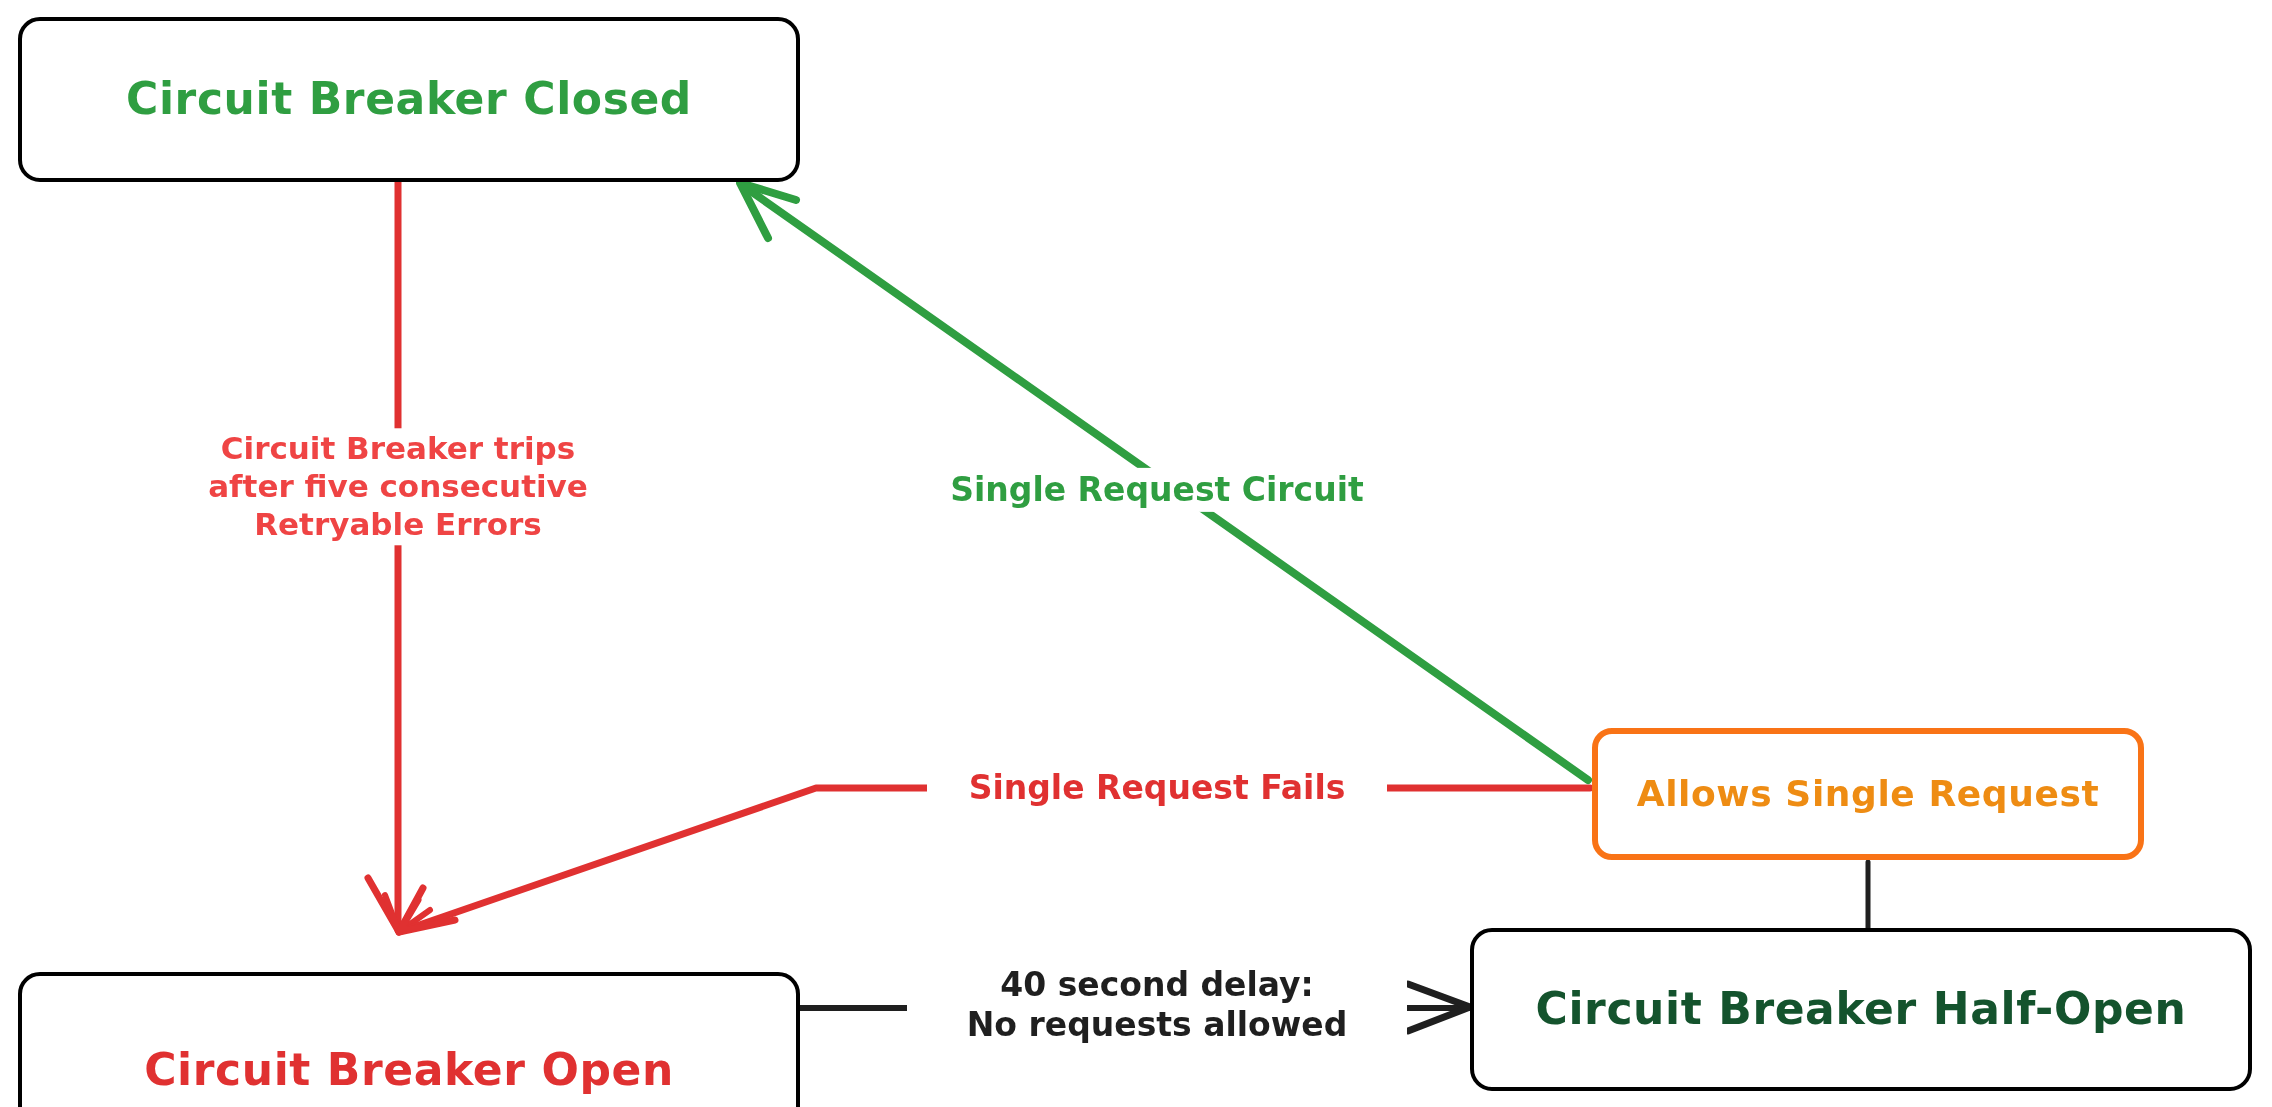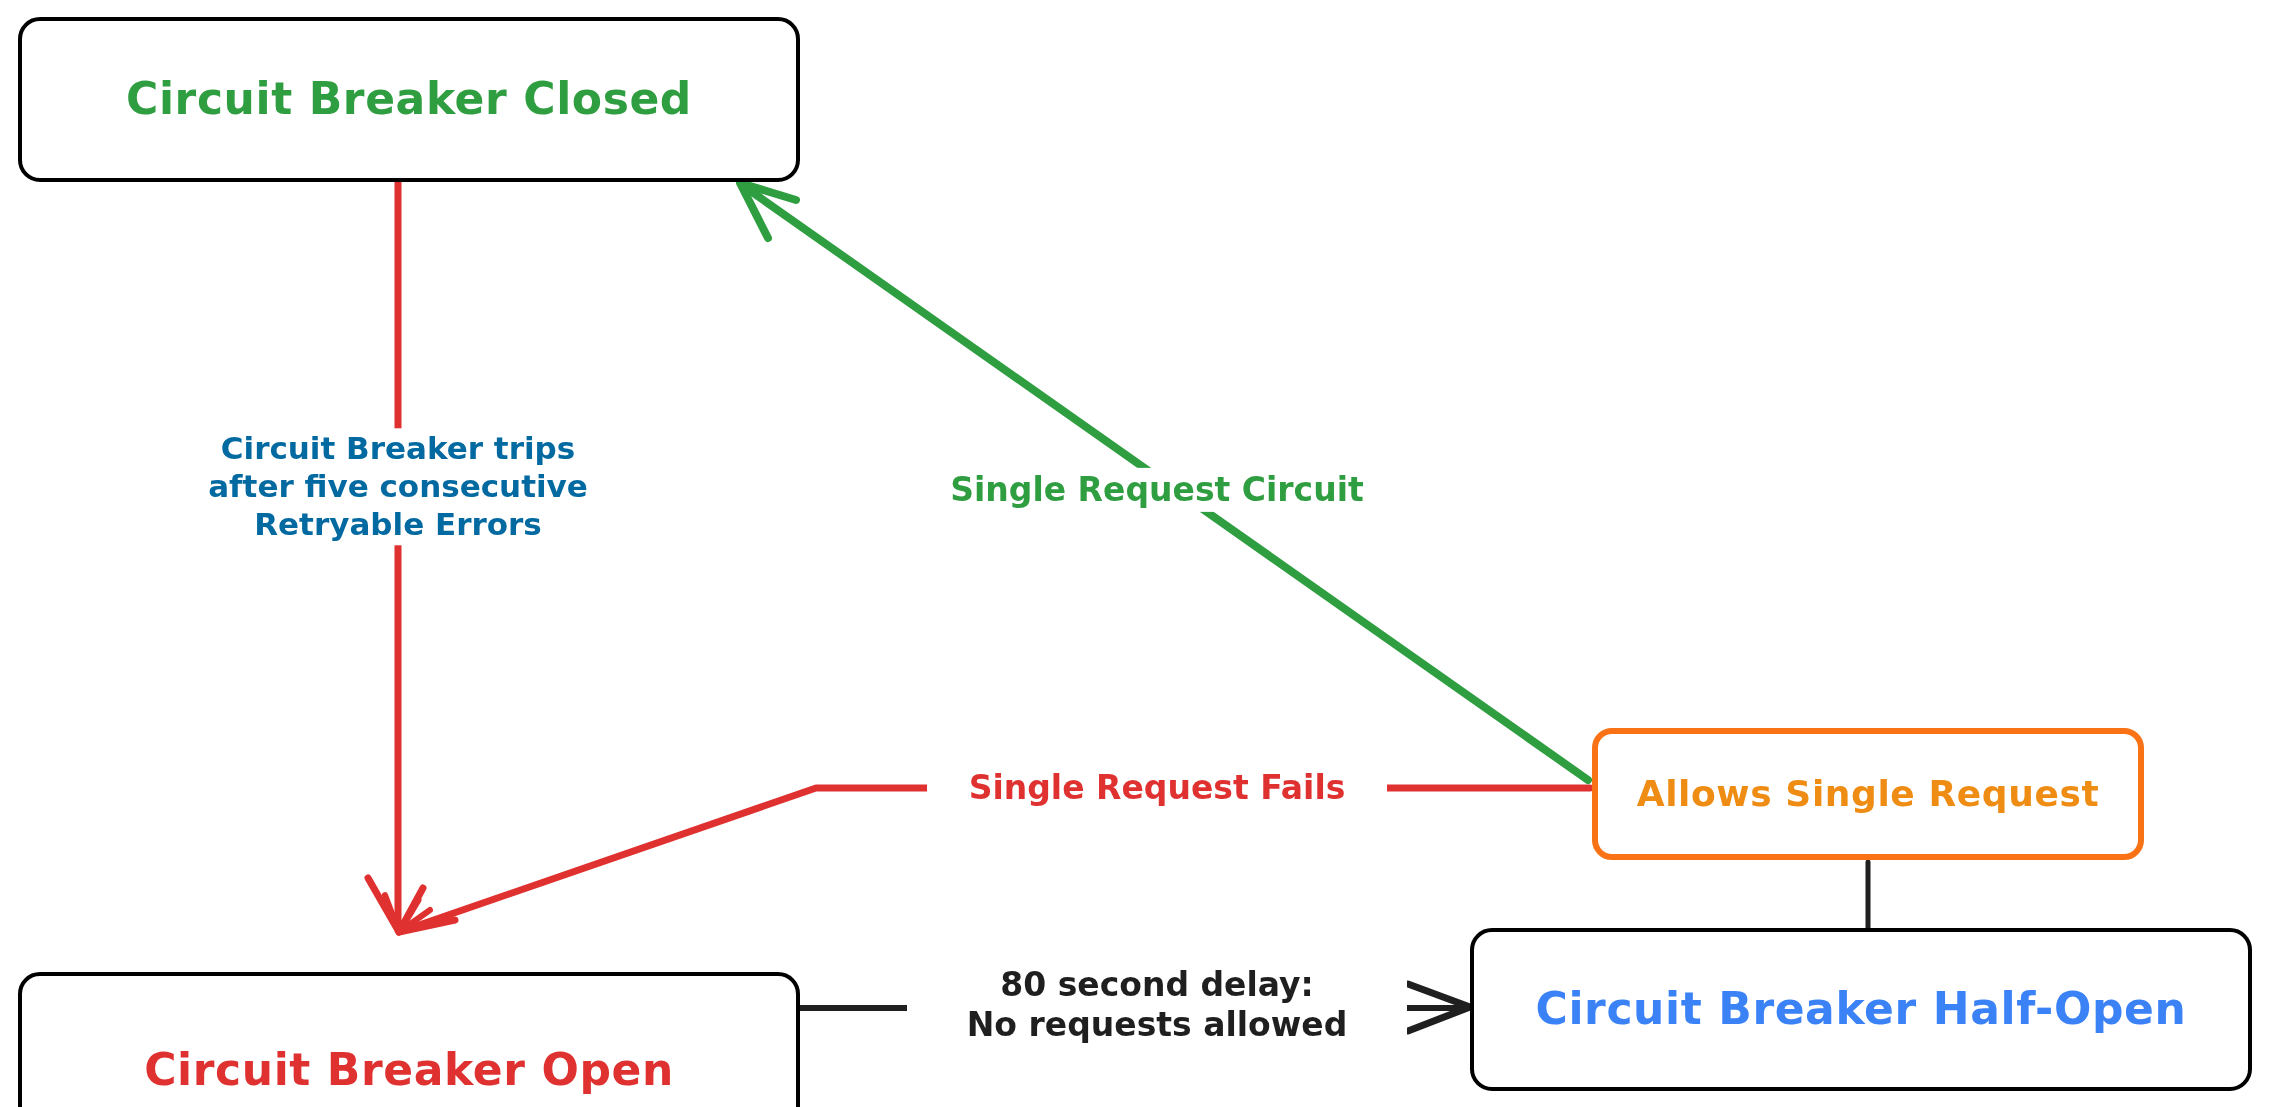--- a/index.html
+++ b/index.html
@@ -99,31 +99,31 @@
 
   <div class="node node-black" style="left:18px; top:972px; width:782px; height:197px;">
     <span class="node-label" style="color:#e03131; font-size:44px;">Circuit Breaker Open</span>
   </div>
 
   <div class="node node-orange" style="left:1592px; top:728px; width:552px; height:132px;">
     <span class="node-label" style="color:#ee8c13; font-size:36px;">Allows Single Request</span>
   </div>
 
   <div class="node node-black" style="left:1470px; top:928px; width:782px; height:163px;">
-    <span class="node-label" style="color:#3b82f6; font-size:44px;">Circuit Breaker Half-Open</span>
+    <span class="node-label" style="color:#14532d; font-size:44px;">Circuit Breaker Half-Open</span>
   </div>
 
-  <div class="edge-label" style="left:168px; top:487px; width:460px; color:#0369a1; font-size:31px;
+  <div class="edge-label" style="left:168px; top:487px; width:460px; color:#ef4444; font-size:31px;
               transform:translateY(-50%);">Circuit Breaker trips
 after five consecutive
 Retryable Errors</div>
 
   <div class="edge-label" style="left:907px; top:490px; width:500px; color:#2f9e41; font-size:33px;
               transform:translateY(-50%);">Single Request Circuit</div>
 
   <div class="edge-label" style="left:927px; top:788px; width:460px; color:#e03131; font-size:33px;
               transform:translateY(-50%);">Single Request Fails</div>
 
   <div class="edge-label" style="left:907px; top:1005px; width:500px; color:#1f1f1f; font-size:33px;
-              transform:translateY(-50%);">80 second delay:
+              transform:translateY(-50%);">40 second delay:
 No requests allowed</div>
 
 </div>
 
 </body></html>

